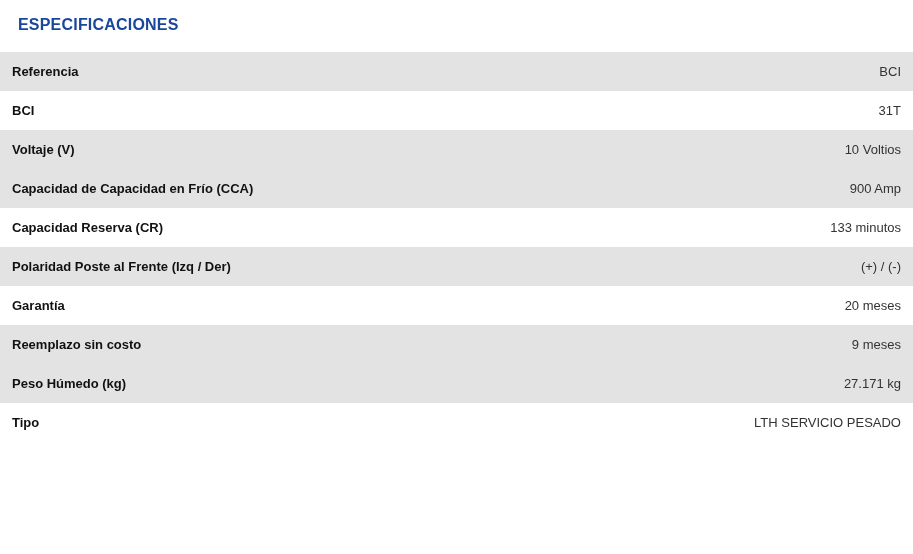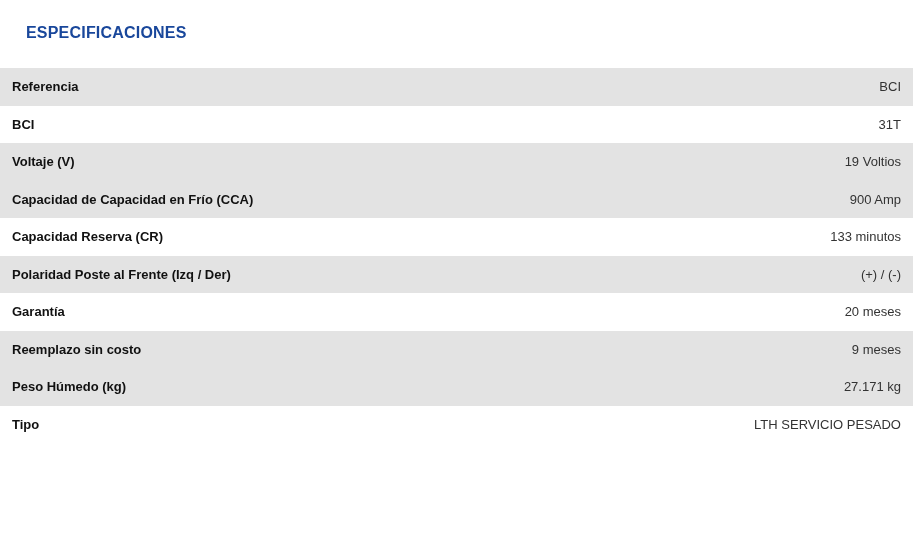--- a/index.html
+++ b/index.html
@@ -17,38 +17,38 @@
   .page {
     width: 913px;
     box-sizing: border-box;
   }
   .section-title {
     font-size: 16px;
     font-weight: bold;
     color: #19479b;
     letter-spacing: 0.2px;
     padding: 8px 10px 10px 10px;
-    margin: 16px;
+    margin: 8px;
   }
   .spec-table {
     width: 913px;
     border-collapse: collapse;
     table-layout: fixed;
   }
   .spec-table tr {
     height: 37.5px;
   }
   .spec-table tr.odd {
     background: #e3e3e3;
   }
   .spec-table tr.even {
     background: #ffffff;
   }
   .spec-table td {
-    padding: 1px 12px;
+    padding: 12px 12px;
     font-size: 13px;
     vertical-align: middle;
     border: none;
   }
   td.label {
     font-weight: bold;
     color: #111111;
     text-align: left;
     width: 520px;
   }
@@ -70,21 +70,21 @@
       <tr class="odd">
         <td class="label">Referencia</td>
         <td class="value">BCI</td>
       </tr>
       <tr class="even">
         <td class="label">BCI</td>
         <td class="value">31T</td>
       </tr>
       <tr class="odd">
         <td class="label">Voltaje (V)</td>
-        <td class="value">19 Voltios</td>
+        <td class="value">10 Voltios</td>
       </tr>
       <tr class="odd">
         <td class="label">Capacidad de Capacidad en Frío (CCA)</td>
         <td class="value">900 Amp</td>
       </tr>
       <tr class="even">
         <td class="label">Capacidad Reserva (CR)</td>
         <td class="value">133 minutos</td>
       </tr>
       <tr class="odd">

